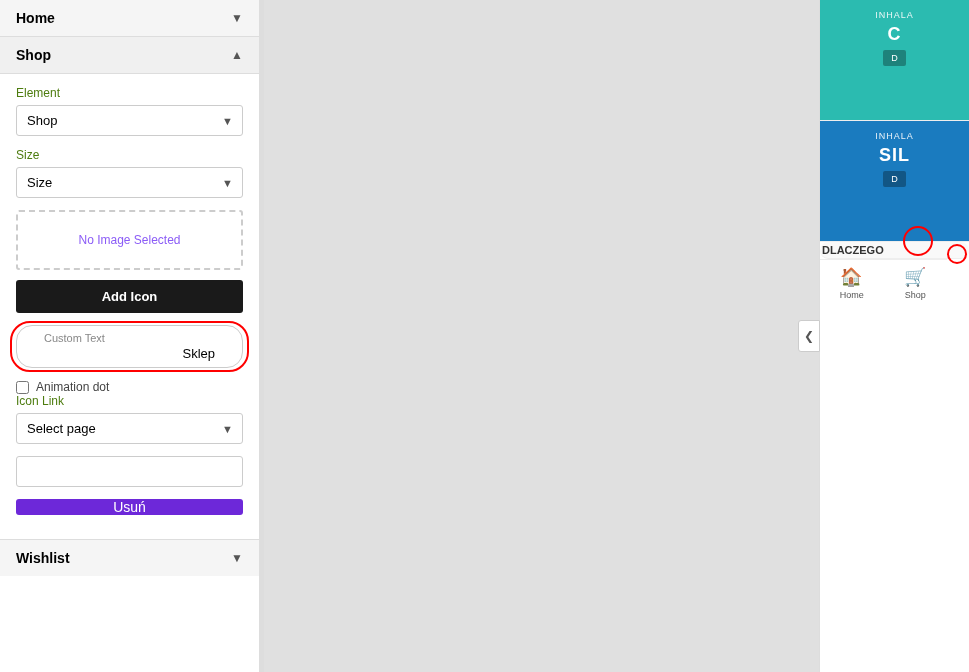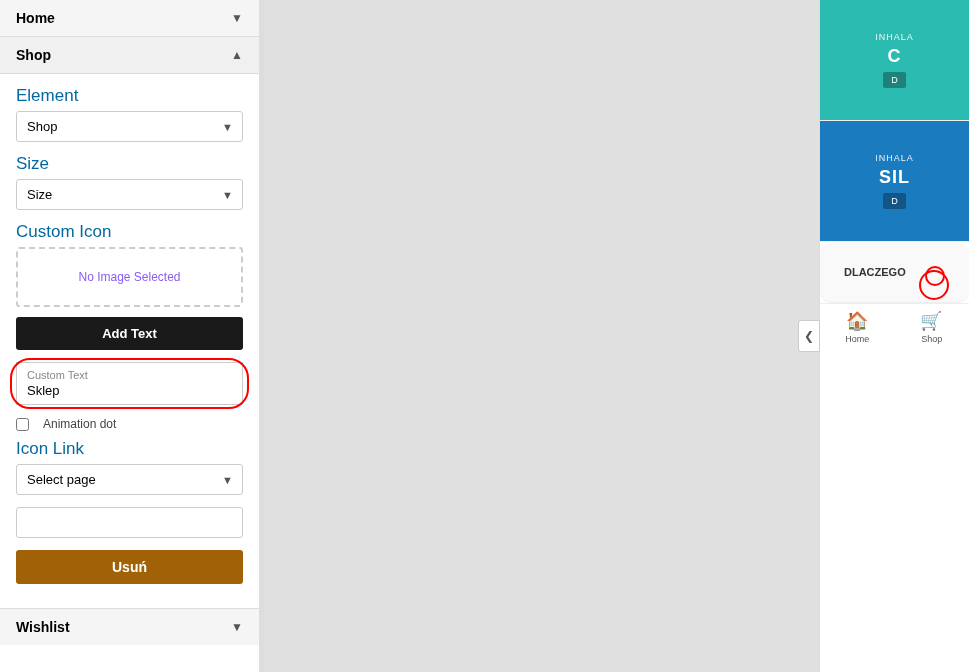--- a/index.html
+++ b/index.html
@@ -50,22 +50,22 @@
     .shop-header label {
       font-weight: bold;
       font-size: 14px;
     }
 
     .form-section {
       padding: 12px 16px;
     }
 
     .field-label {
-      font-size: 17px;
-      color: #0369a1;
+      font-size: 12px;
+      color: #4d7c0f;
       margin-bottom: 5px;
       display: block;
     }
 
     .select-wrapper {
       position: relative;
       margin-bottom: 12px;
     }
     .select-wrapper select {
       width: 100%;
@@ -110,40 +110,39 @@
       border-radius: 3px;
       font-size: 13px;
       font-weight: bold;
       cursor: pointer;
       margin-bottom: 12px;
     }
 
     .checkbox-row {
       display: flex;
       align-items: center;
-      gap: 14px;
-      margin-bottom: 8px;
+      gap: 7px;
+      margin-bottom: 0;
     }
     .checkbox-row input[type="checkbox"] {
       cursor: pointer;
     }
     .checkbox-row span {
       font-size: 12px;
       color: #444;
     }
 
     .delete-btn {
       width: 100%;
-      padding: 9px;
-      background: #a16207;
+      background: #6d28d9;
       color: #fff;
       border: none;
       border-radius: 3px;
       font-size: 14px;
-      font-weight: bold;
+      font-weight: normal;
       cursor: pointer;
       margin-bottom: 12px;
     }
 
     .wishlist-item {
       display: flex;
       align-items: center;
       justify-content: space-between;
       padding: 10px 16px;
       background: #f5f5f5;
@@ -192,21 +191,21 @@
     .product-card {
       width: 100%;
       overflow: hidden;
       border-bottom: 1px solid #eee;
     }
     .product-card-bg {
       height: 120px;
       display: flex;
       flex-direction: column;
       align-items: center;
-      justify-content: center;
+      justify-content: flex-start;
       color: white;
       padding: 10px;
       text-align: center;
     }
     .product-card-bg.teal { background: #2bbbb0; }
     .product-card-bg.blue { background: #1a7bbf; }
 
     .product-tag {
       font-size: 9px;
       letter-spacing: 1px;
@@ -224,21 +223,21 @@
       background: rgba(0,0,0,0.3);
       color: white;
       border: none;
       padding: 3px 8px;
       font-size: 9px;
       cursor: pointer;
       border-radius: 2px;
     }
 
     .dlaczego-section {
-      padding: 24px;
+      padding: 2px;
       font-size: 11px;
       font-weight: bold;
       color: #333;
       border-bottom: 1px solid #eee;
       background: #f9f9f9;
       border-radius: 12px;
     }
 
     .bottom-nav {
       display: flex;
@@ -295,33 +294,32 @@
       
       <span class="field-label">Size</span>
       <div class="select-wrapper">
         <select>
           <option>Size</option>
         </select>
         <span class="select-arrow">▼</span>
       </div>
 
       
-      <span class="field-label">Custom Icon</span>
       <div class="custom-icon-box">
         <span>No Image Selected</span>
       </div>
 
       
-      <button class="add-image-btn">Add Text</button>
+      <button class="add-image-btn">Add Icon</button>
 
       
       <div style="position:relative; margin-bottom: 12px;">
-        <div style="border: 1px solid #ccc; border-radius: 0; padding: 6px 10px;">
+        <div style="border: 1px solid #ccc; border-radius: 16px; padding: 6px 27px;">
           <span class="field-label" style="font-size:11px; color:#888; margin-bottom:2px;">Custom Text</span>
-          <input type="text" style="width: 100%; border: none; outline: none; font-size: 13px;" value="Sklep">
+          <input type="text" style="width: 100%; border: none; outline: none; font-size: 13px; text-align: right;" value="Sklep">
         </div>
 
         <div style="position:absolute; top:-4px; left:-6px; right:-6px; bottom:-4px; border: 2px solid red; border-radius: 20px; pointer-events:none;"></div>
       </div>
 
       
       <div class="checkbox-row">
         <input type="checkbox" style="">
         <span>Animation dot</span>
       </div>

